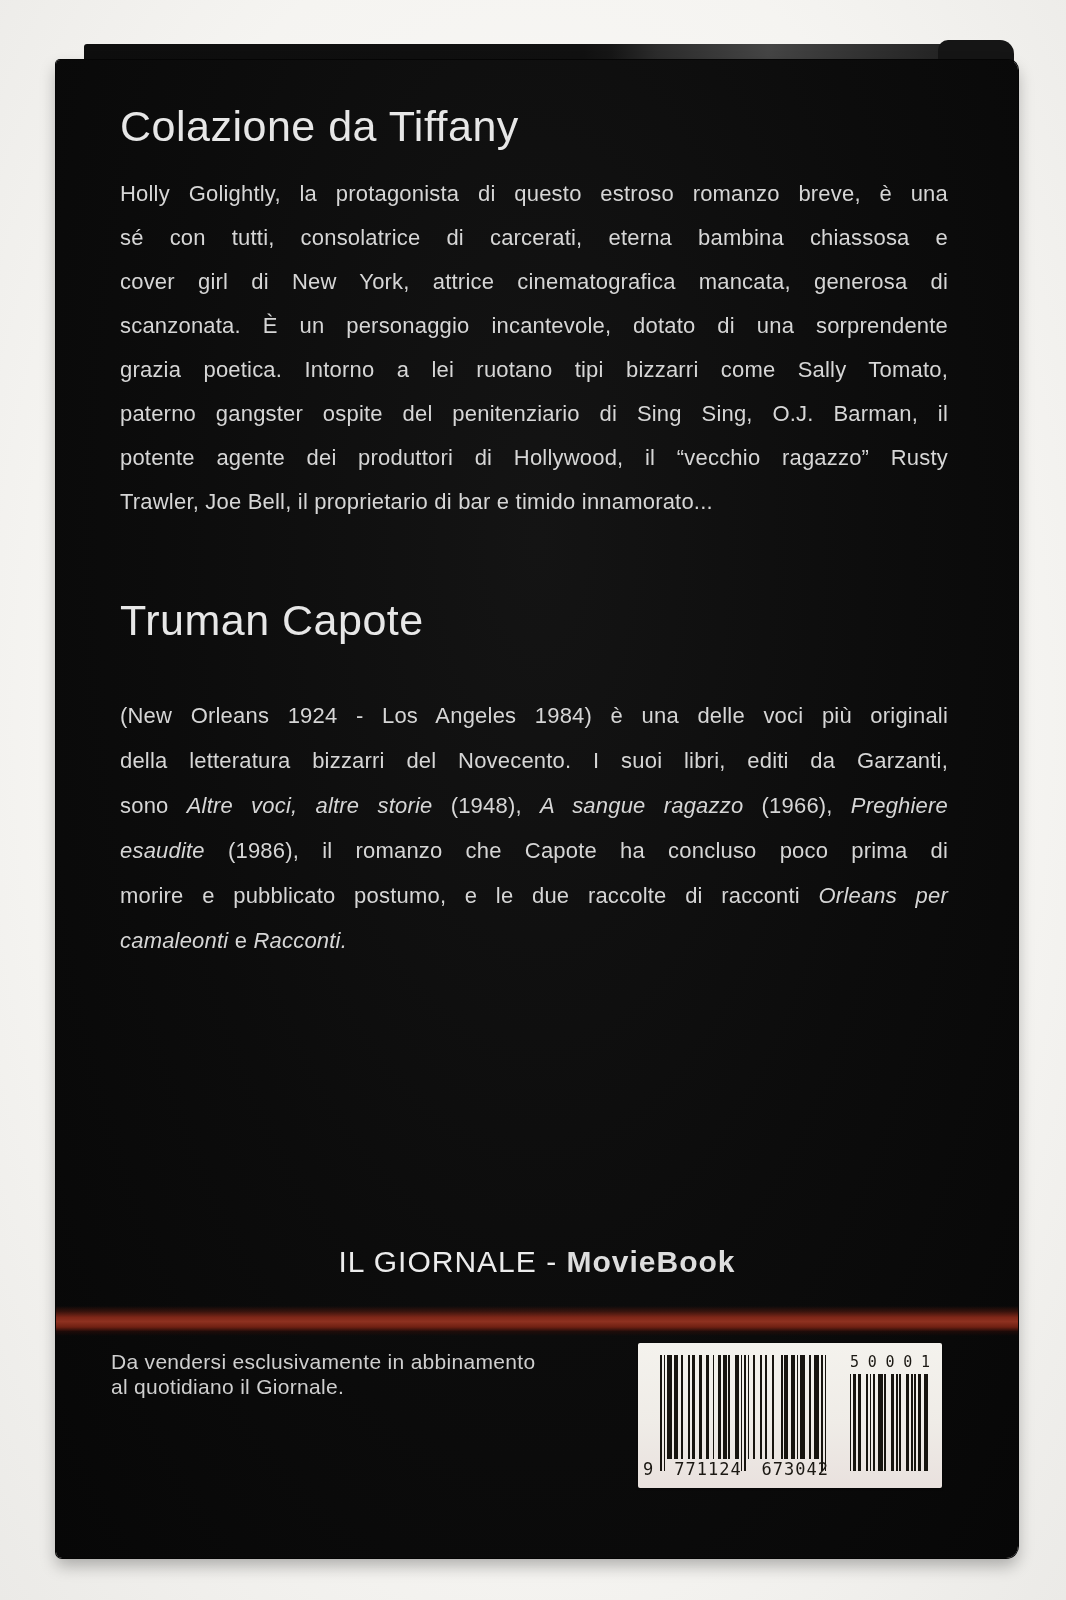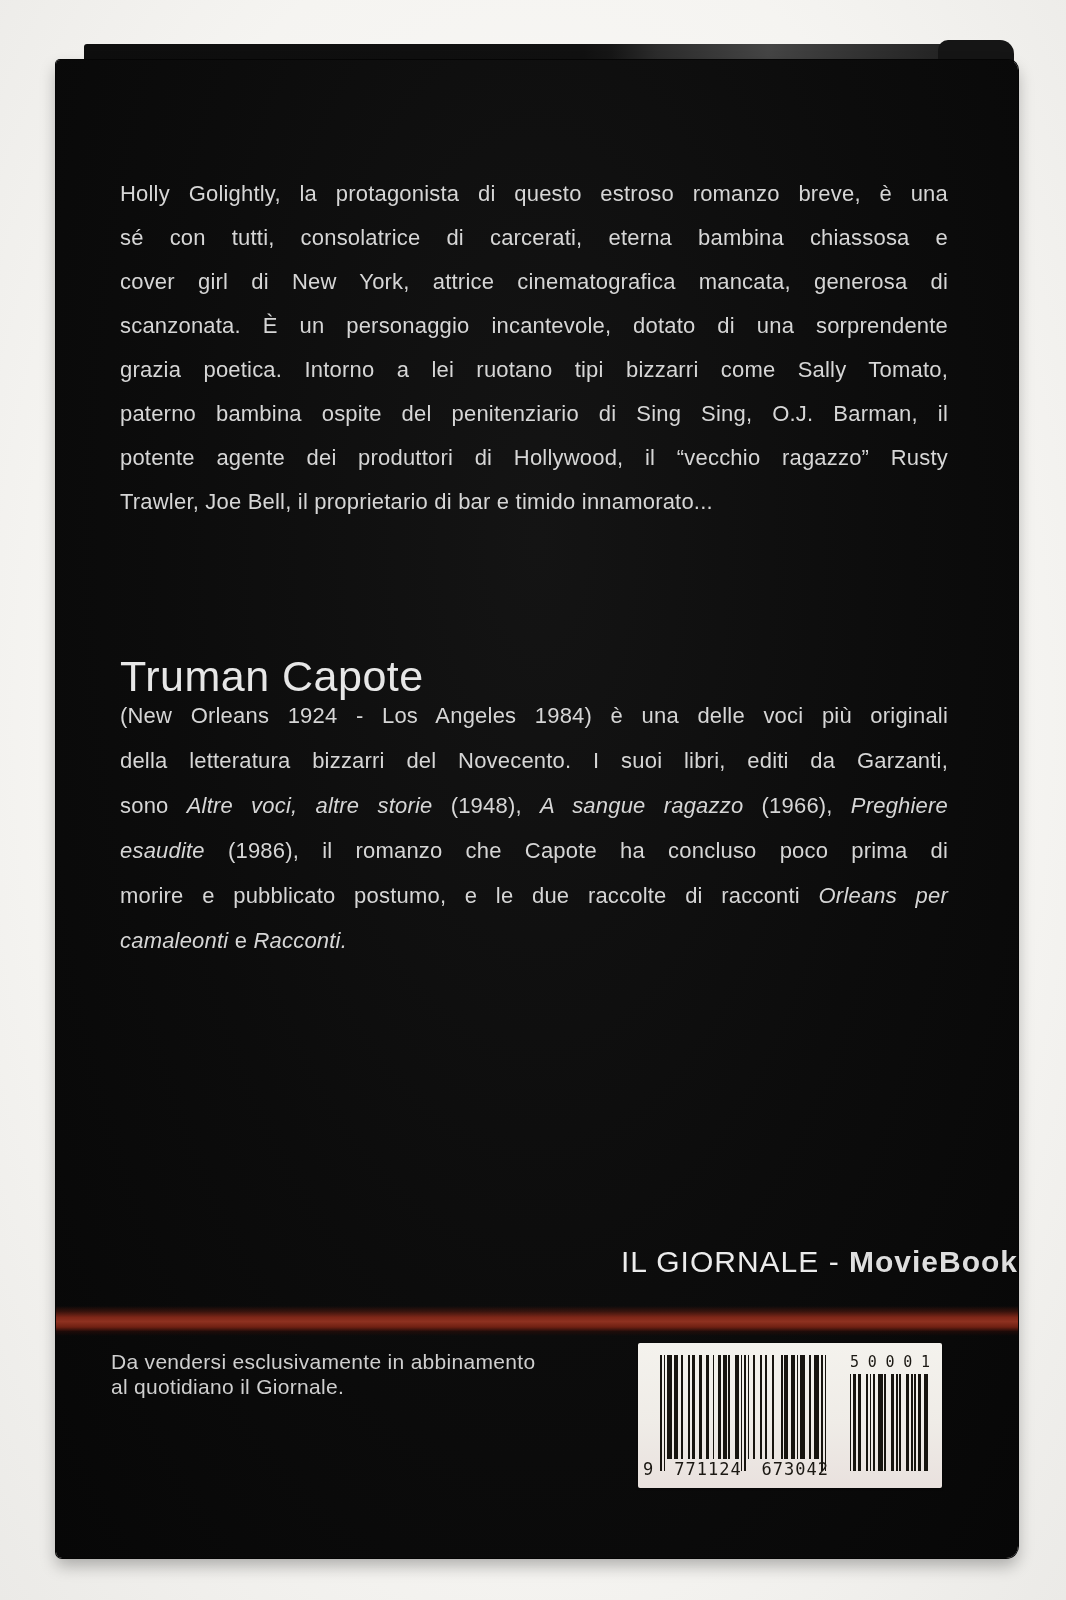--- a/index.html
+++ b/index.html
@@ -49,21 +49,21 @@
   .book-title, .author-heading {
     position: absolute;
     left: 64px;
     font-size: 43px;
     font-weight: 400;
     letter-spacing: 0.5px;
     color: #e7e7e7;
     white-space: nowrap;
   }
   .book-title   { top: 42px; }
-  .author-heading { top: 592px; }
+  .author-heading { top: 536px; }
   .textblock {
     position: absolute;
     left: 64px;
     width: 828px;
     font-size: 22px;
     letter-spacing: 0.2px;
     color: #d6d6d6;
   }
   .synopsis { top: 112px; line-height: 44px; }
   .bio      { top: 633px; line-height: 45px; }
@@ -71,21 +71,21 @@
     text-align: justify;
     text-align-last: justify;
   }
   .jline.last { text-align-last: left; }
   .jline i { font-style: italic; }
   .imprint {
     position: absolute;
     left: 0;
     top: 1185px;
     width: 100%;
-    text-align: right;
+    text-align: center;
     font-size: 30px;
     letter-spacing: 1px;
     color: #ececec;
     white-space: nowrap;
   }
   .imprint .series { font-weight: 700; color: #dedede; }
   .accent-stripe {
     position: absolute;
     left: 0;
     top: 1246px;
@@ -169,28 +169,29 @@
 </head>
 <body>
 
 <div id="backdrop">
 
   <div class="pages-edge"></div>
   <div class="spine-bump"></div>
 
   <div class="cover">
 
+    <div class="book-title">Colazione da Tiffany</div>
 
     <div class="textblock synopsis">
         <div class="jline">Holly Golightly, la protagonista di questo estroso romanzo breve, è una</div>
         <div class="jline">sé con tutti, consolatrice di carcerati, eterna bambina chiassosa e</div>
         <div class="jline">cover girl di New York, attrice cinematografica mancata, generosa di</div>
         <div class="jline">scanzonata. È un personaggio incantevole, dotato di una sorprendente</div>
         <div class="jline">grazia poetica. Intorno a lei ruotano tipi bizzarri come Sally Tomato,</div>
-        <div class="jline">paterno bambina ospite del penitenziario di Sing Sing, O.J. Barman, il</div>
+        <div class="jline">paterno gangster ospite del penitenziario di Sing Sing, O.J. Barman, il</div>
         <div class="jline">potente agente dei produttori di Hollywood, il “vecchio ragazzo” Rusty</div>
         <div class="jline last">Trawler, Joe Bell, il proprietario di bar e timido innamorato...</div>
       </div>
 
     <div class="author-heading">Truman Capote</div>
 
     <div class="textblock bio">
         <div class="jline">(New Orleans 1924 - Los Angeles 1984) è una delle voci più originali</div>
         <div class="jline">della letteratura bizzarri del Novecento. I suoi libri, editi da Garzanti,</div>
         <div class="jline">sono <i>Altre voci, altre storie</i> (1948), <i>A sangue ragazzo</i> (1966), <i>Preghiere</i></div>

